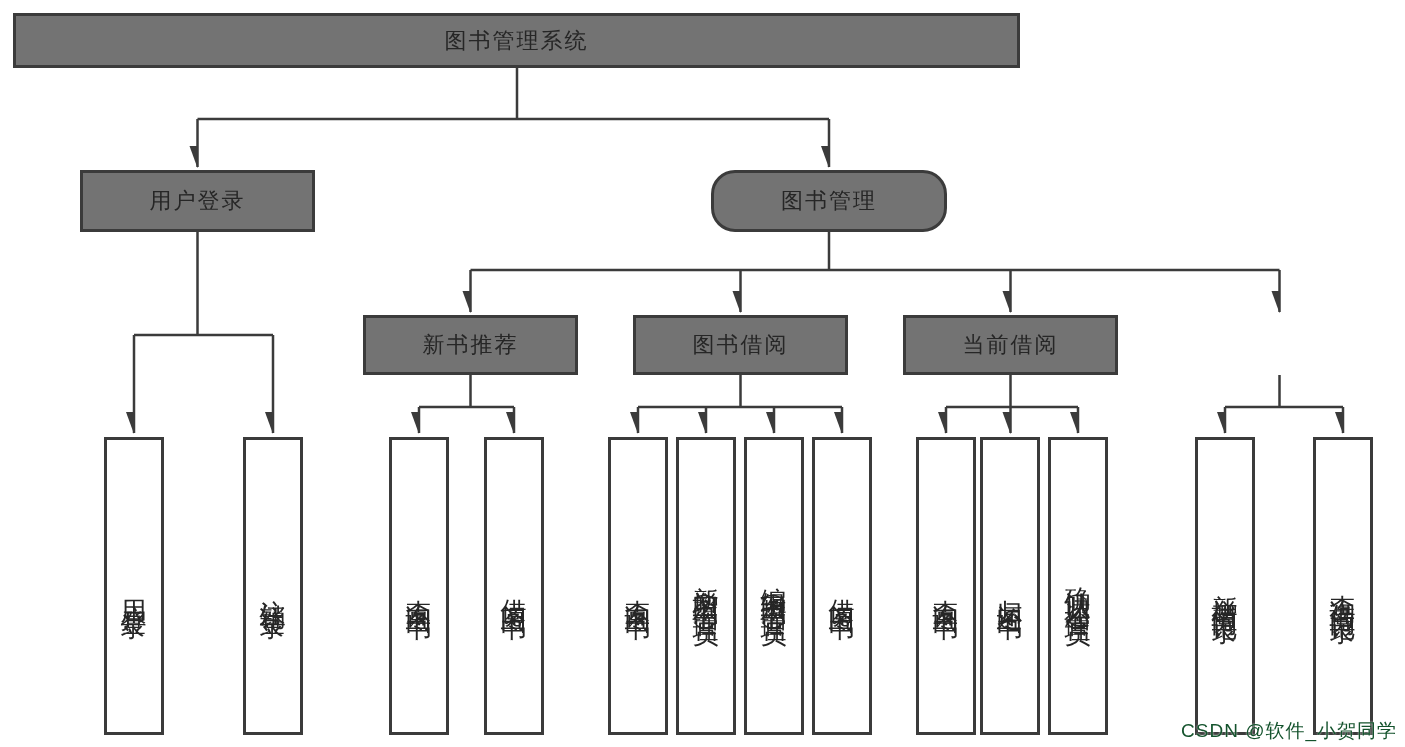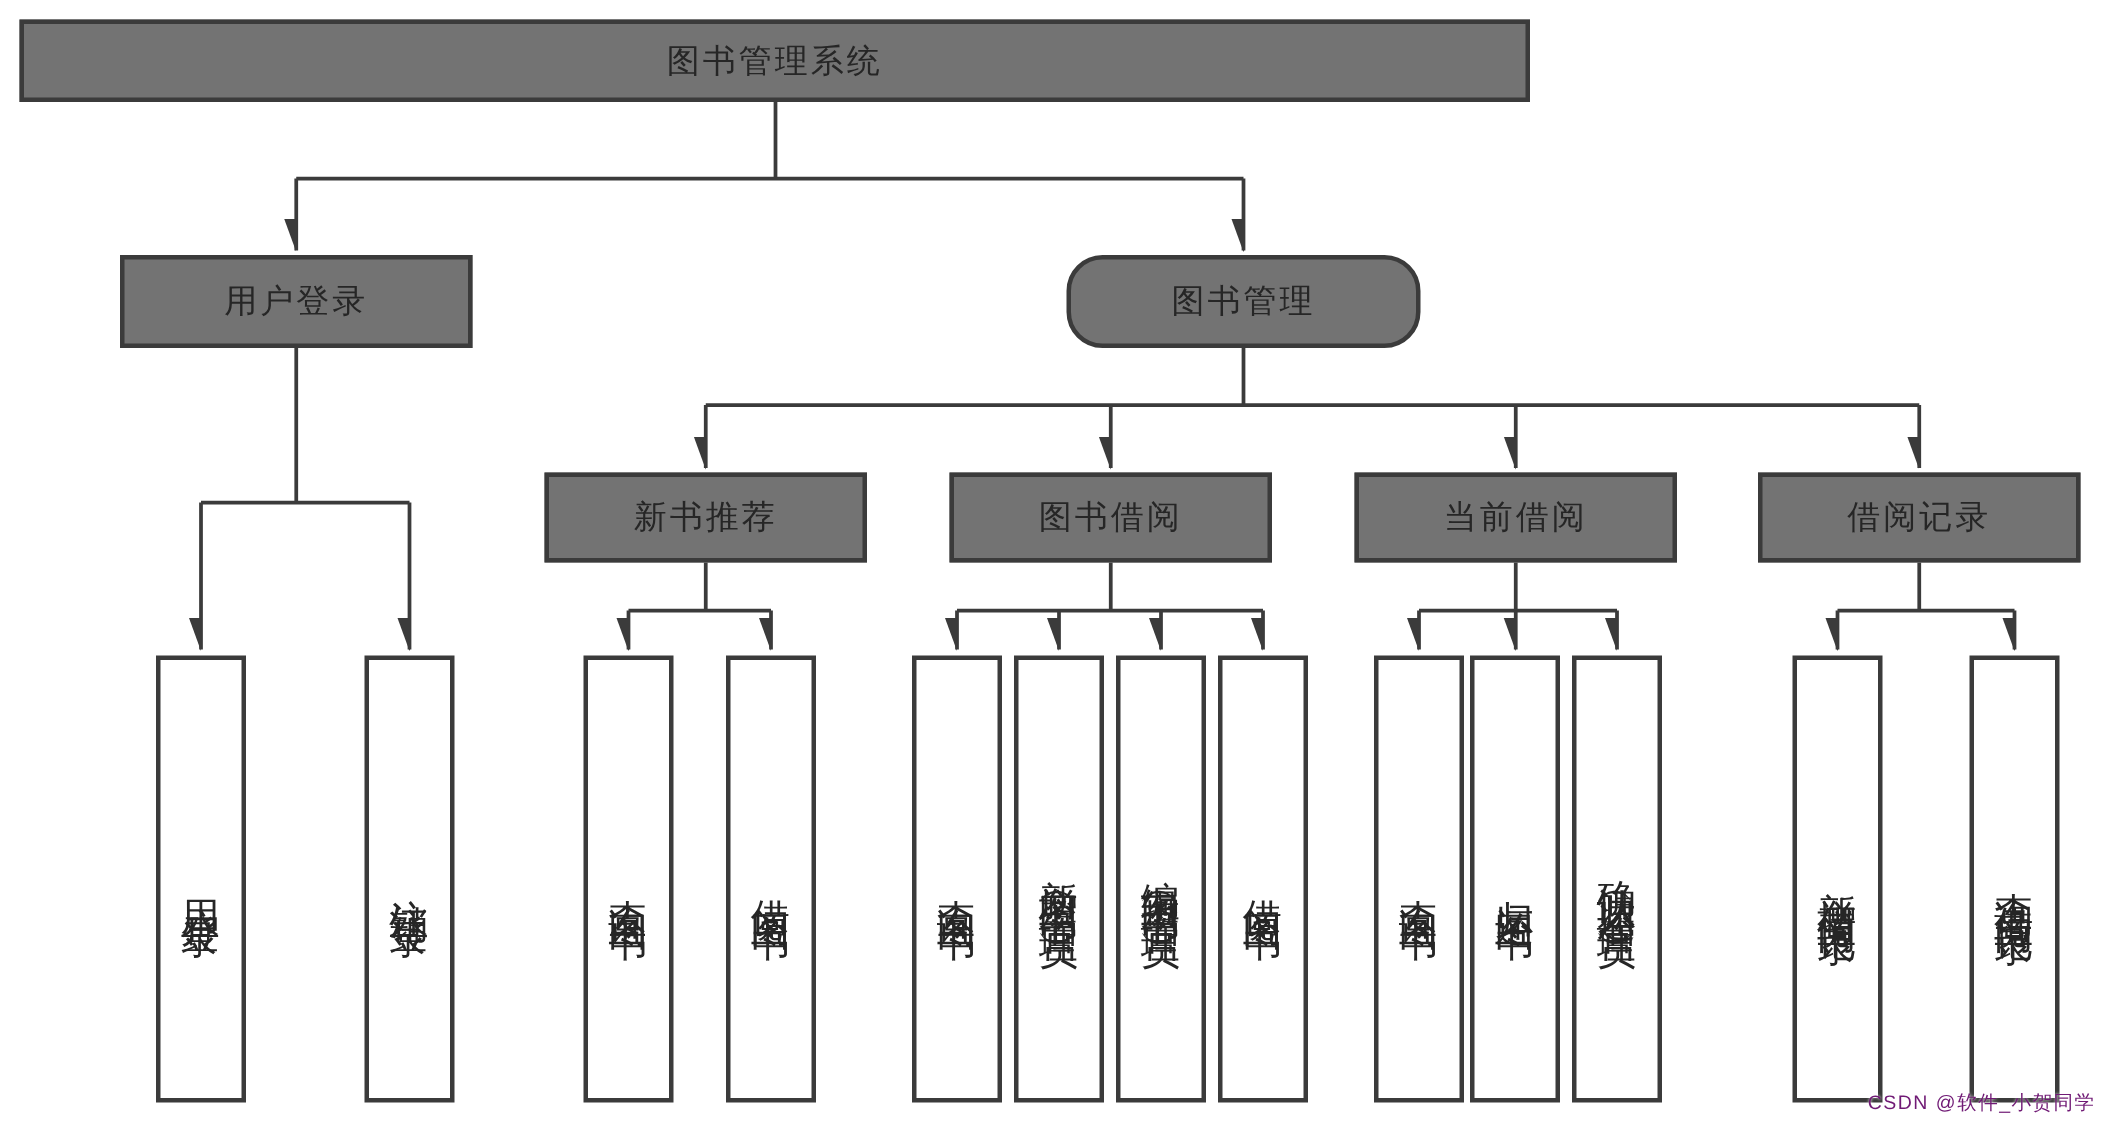--- a/index.html
+++ b/index.html
@@ -64,22 +64,22 @@
   }
   .l-a1 { left: 104px; }  .l-a2 { left: 243px; }
   .l-b1 { left: 389px; }  .l-b2 { left: 484px; }
   .l-c1 { left: 608px; }  .l-c2 { left: 676px; }  .l-c3 { left: 744px; }  .l-c4 { left: 812px; }
   .l-d1 { left: 916px; }  .l-d2 { left: 980px; }  .l-d3 { left: 1048px; }
   .l-e1 { left: 1195px; } .l-e2 { left: 1313px; }
   .watermark {
     position: absolute;
     right: 8px;
     bottom: 3px;
-    font-size: 13px;
-    color: #701a75;
+    font-size: 19px;
+    color: #14532d;
     letter-spacing: 1px;
     z-index: 10;
     white-space: nowrap;
     text-shadow: 0 0 2px #ffffff;
   }
 </style>
 </head>
 <body>
 
 <div id="stage">
@@ -140,23 +140,20 @@
 
   <div class="hbox lvl3 b-new">
     <span>新书推荐</span>
   </div>
   <div class="hbox lvl3 b-borrow">
     <span>图书借阅</span>
   </div>
   <div class="hbox lvl3 b-current">
     <span>当前借阅</span>
   </div>
-  <div class="hbox lvl3 b-records">
-    <span>借阅记录</span>
-  </div>
 
   <div class="leaf l-a1">
     <span class="vtext">用户登录</span>
   </div>
   <div class="leaf l-a2">
     <span class="vtext">注销登录</span>
   </div>
 
   <div class="leaf l-b1">
     <span class="vtext">查询图书</span>

